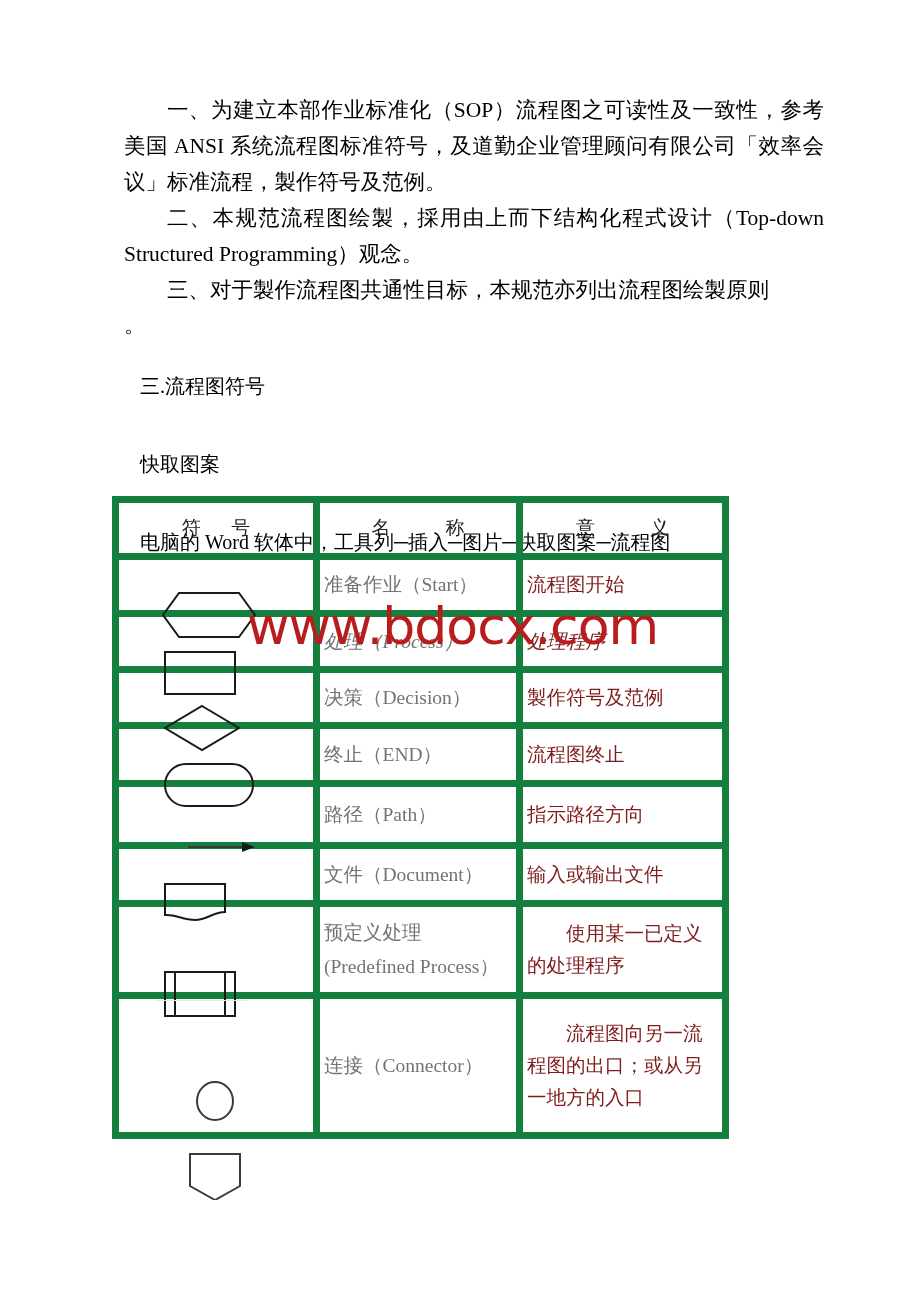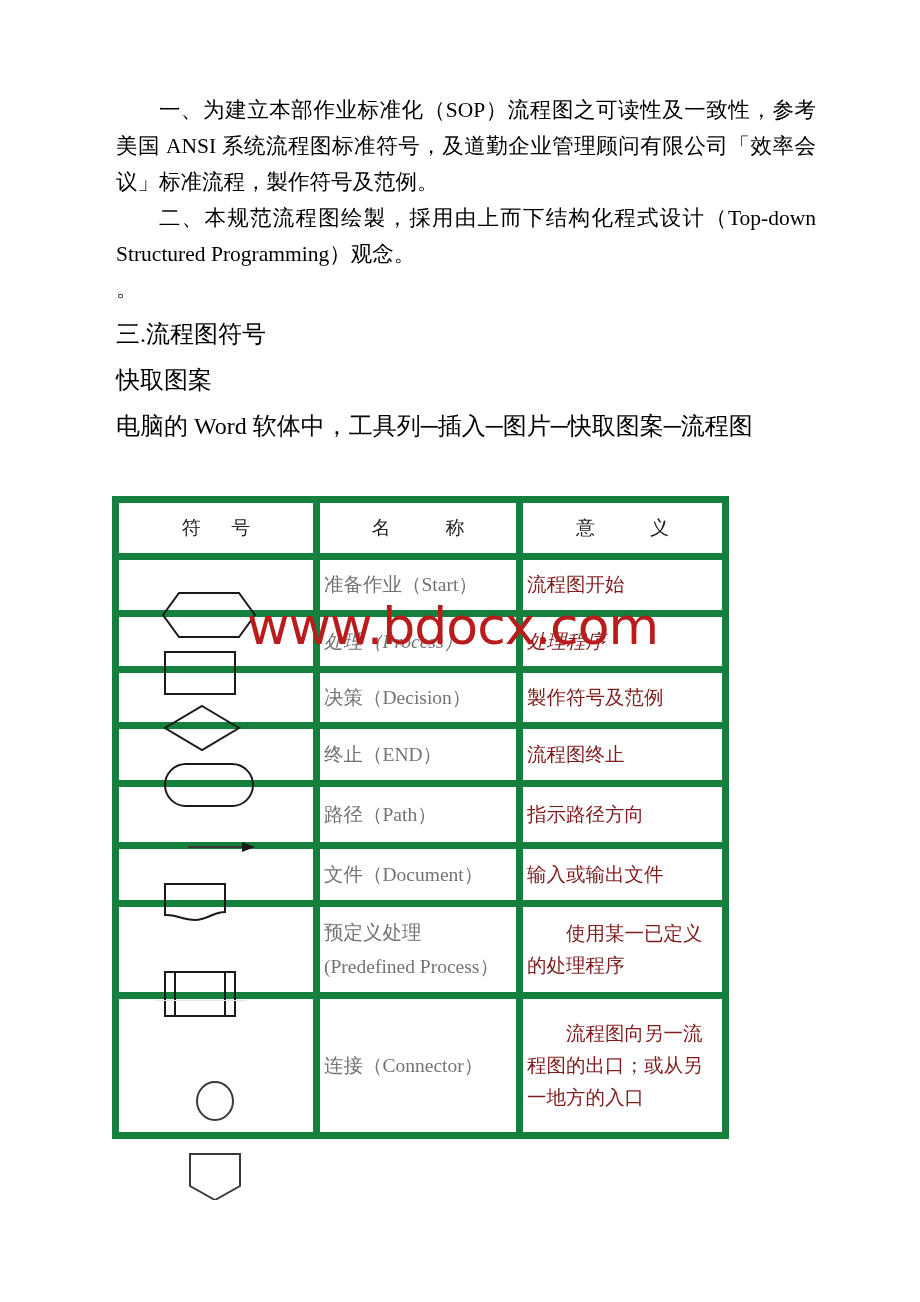--- a/index.html
+++ b/index.html
@@ -20,41 +20,41 @@
   .page {
     position: absolute;
     left: 0; top: 0;
     width: 920px;
     height: 1302px;
   }
 
   
   .prose {
     position: absolute;
-    left: 116px;
+    left: 124px;
     top: 92px;
     width: 700px;
   }
   .para {
     font-size: 21.5px;
     line-height: 36px;
     text-align: justify;
     text-justify: inter-ideograph;
     margin: 0 0 0 0;
     letter-spacing: 0px;
   }
   .para.indent {
     text-indent: 2em;
   }
   .gap-sm { height: 10px; }
 
   .line-plain {
-    font-size: 24px;
+    font-size: 20px;
     line-height: 36px;
-    margin: 0;
+    margin: 16px;
   }
   .tiny-period {
     font-size: 21.5px;
     line-height: 34px;
     margin: 0;
   }
 
   
   .symtable {
     position: absolute;
@@ -154,20 +154,21 @@
 </head>
 <body>
 
 <div class="page">
 
   <div class="watermark">www.bdocx.com</div>
 
   <div class="prose">
     <p class="para indent">一、为建立本部作业标准化（SOP）流程图之可读性及一致性，参考美国 ANSI 系统流程图标准符号，及道勤企业管理顾问有限公司「效率会议」标准流程，製作符号及范例。</p>
     <p class="para indent">二、本规范流程图绘製，採用由上而下结构化程式设计（Top-down Structured Programming）观念。</p>
+    <p class="para indent">三、对于製作流程图共通性目标，本规范亦列出流程图绘製原则</p>
     <p class="tiny-period">。</p>
     <div class="gap-sm"></div>
     <p class="line-plain indent">三.流程图符号</p>
     <div class="gap-sm"></div>
     <p class="line-plain indent">快取图案</p>
     <div class="gap-sm"></div>
     <p class="line-plain indent">电脑的 Word 软体中，工具列─插入─图片─快取图案─流程图</p>
   </div>
 
   <div class="faint-line"></div>

